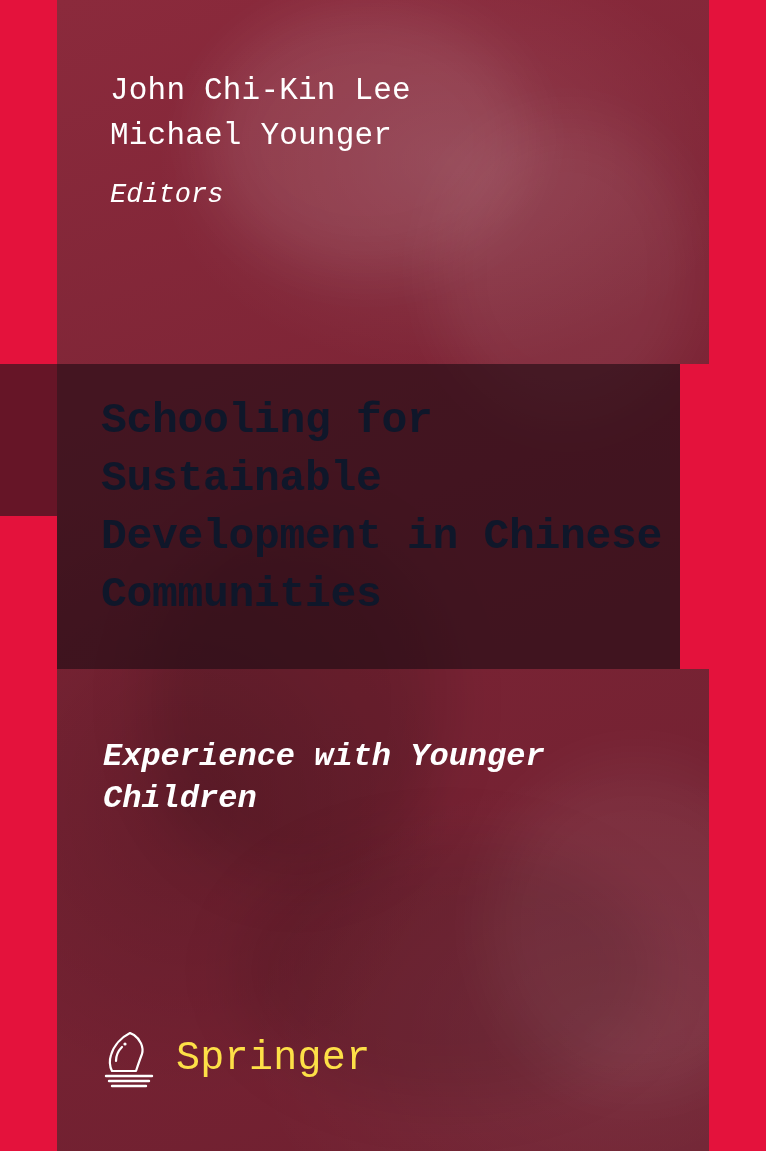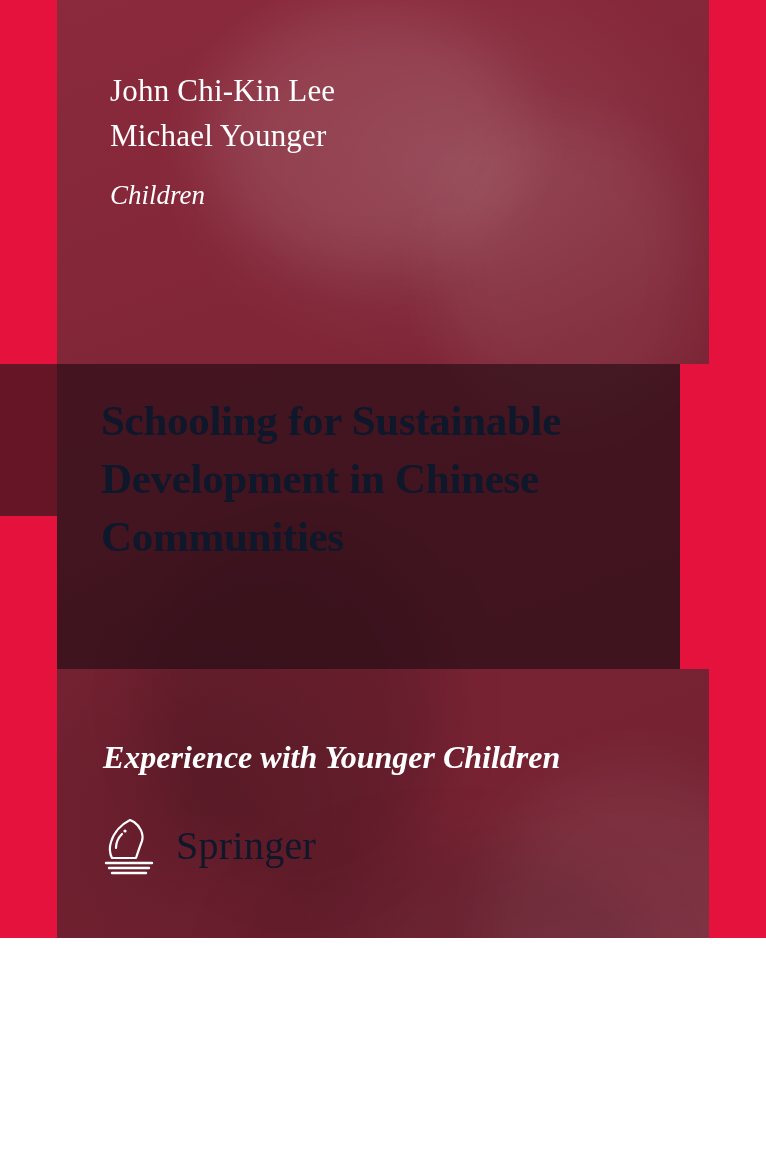--- a/index.html
+++ b/index.html
@@ -3,24 +3,24 @@
 <meta charset="utf-8">
 <style>
   html, body {
     margin: 0;
     padding: 0;
     background: #ffffff;
   }
   .cover {
     position: relative;
     width: 766px;
-    height: 938px;
+    height: 1151px;
     overflow: hidden;
     background: #e4123c;
-    font-family: Liberation Serif, serif;
+    font-family: Liberation Mono, monospace;
   }
   
   .panel {
     position: absolute;
     left: 57px;
     top: 0px;
     width: 652px;
     height: 1151px;
     background: #7d2437;
     background-image:
@@ -135,21 +135,21 @@
 
   .springer {
     position: absolute;
     left: 100px;
     bottom: 62px;
     display: flex;
     align-items: center;
     gap: 18px;
   }
   .springer-wordmark {
-    color: #0f172a;
+    color: #fde047;
     font-size: 40px;
     font-weight: 400;
     letter-spacing: 0.3px;
     text-align: right;
   }
   .knight {
     width: 58px;
     height: 62px;
     position: relative;
   }
@@ -170,21 +170,21 @@
   <div class="left-margin"></div>
   <div class="band-tab"></div>
 
   <div class="title-band"></div>
   <div class="band-right"></div>
   <div class="right-margin"></div>
 
   <div class="authors">
     <div class="author-line">John Chi-Kin Lee</div>
     <div class="author-line">Michael Younger</div>
-    <div class="editors-label">Children</div>
+    <div class="editors-label">Editors</div>
   </div>
 
   <div class="title">Schooling for Sustainable Development in Chinese Communities</div>
 
   <div class="subtitle">Experience with Younger Children</div>
 
   <div class="springer">
     <span class="knight">
       <svg viewBox="0 0 58 62" width="58" height="62" aria-hidden="true">
         <g fill="none" stroke="#ffffff" stroke-width="2.2" stroke-linejoin="round" stroke-linecap="round">

